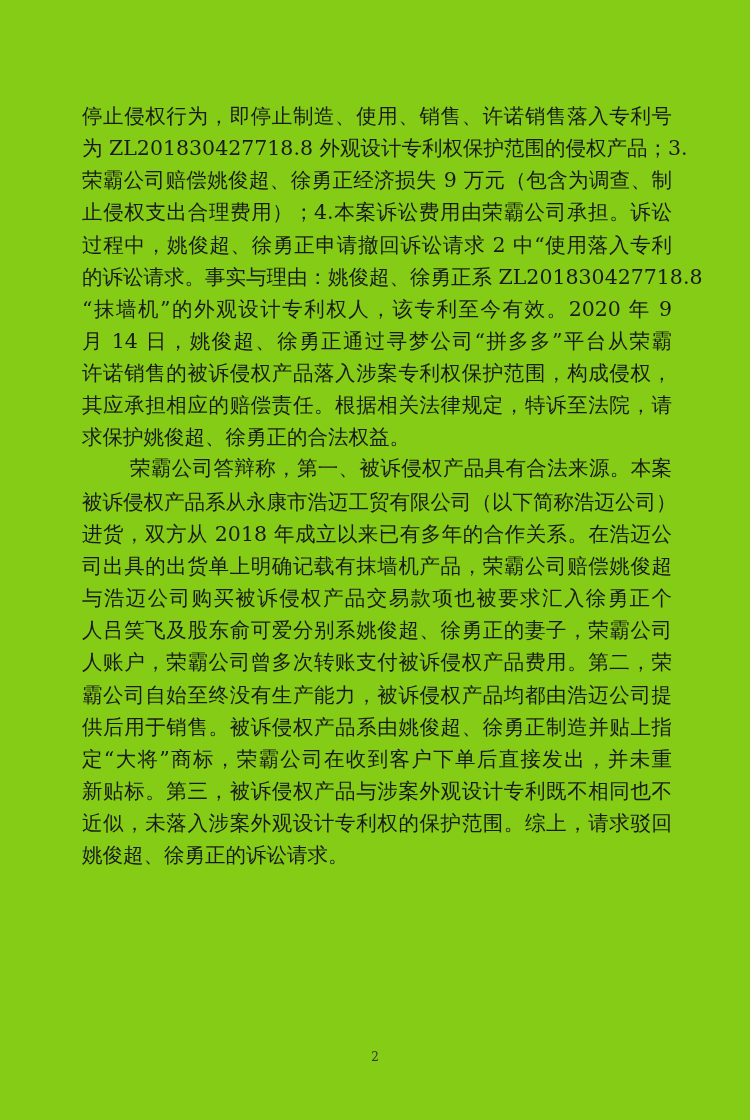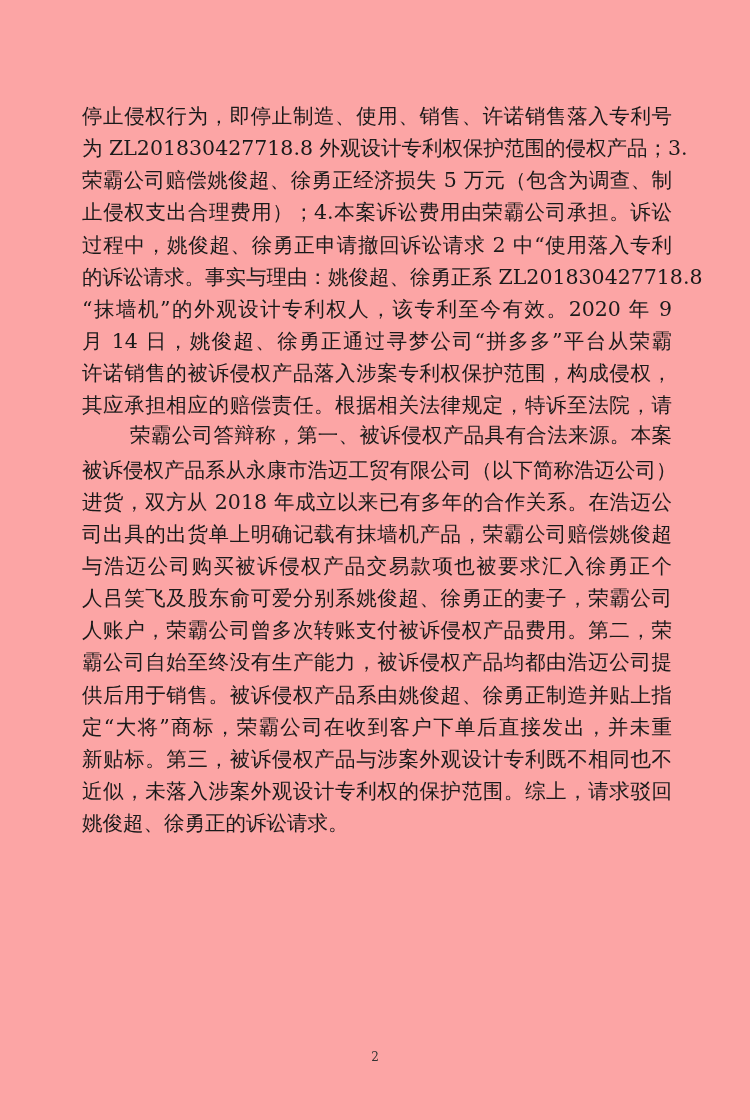--- a/index.html
+++ b/index.html
@@ -14,21 +14,21 @@
       overflow: hidden;
       font-family: "DejaVu Serif", "Liberation Serif", serif;
       color: #1a1a1a;
     }
     .page {
       position: absolute;
       left: 0;
       top: 0;
       width: 750px;
       height: 1120px;
-      background: #fca5a5;
+      background: #84cc16;
     }
     .body-text {
       position: absolute;
       left: 82px;
       top: 100px;
       width: 590px;
     }
     .line {
       height: 32.15px;
       line-height: 32.15px;
@@ -57,28 +57,29 @@
   </style>
 </head>
 <body>
 
 <div class="page">
   <div class="body-text">
 
     <div class="paragraph">
       <div class="line">停止侵权行为，即停止制造、使用、销售、许诺销售落入专利号</div>
       <div class="line">为 ZL201830427718.8 外观设计专利权保护范围的侵权产品；3.</div>
-      <div class="line">荣霸公司赔偿姚俊超、徐勇正经济损失 5 万元（包含为调查、制</div>
+      <div class="line">荣霸公司赔偿姚俊超、徐勇正经济损失 9 万元（包含为调查、制</div>
       <div class="line">止侵权支出合理费用）；4.本案诉讼费用由荣霸公司承担。诉讼</div>
       <div class="line">过程中，姚俊超、徐勇正申请撤回诉讼请求 2 中“使用落入专利</div>
       <div class="line">的诉讼请求。事实与理由：姚俊超、徐勇正系 ZL201830427718.8</div>
       <div class="line">“抹墙机”的外观设计专利权人，该专利至今有效。2020 年 9</div>
       <div class="line">月 14 日，姚俊超、徐勇正通过寻梦公司“拼多多”平台从荣霸</div>
       <div class="line">许诺销售的被诉侵权产品落入涉案专利权保护范围，构成侵权，</div>
       <div class="line">其应承担相应的赔偿责任。根据相关法律规定，特诉至法院，请</div>
+      <div class="line last">求保护姚俊超、徐勇正的合法权益。</div>
     </div>
 
     <div class="paragraph">
       <div class="line indent">荣霸公司答辩称，第一、被诉侵权产品具有合法来源。本案</div>
       <div class="line">被诉侵权产品系从永康市浩迈工贸有限公司（以下简称浩迈公司）</div>
       <div class="line">进货，双方从 2018 年成立以来已有多年的合作关系。在浩迈公</div>
       <div class="line">司出具的出货单上明确记载有抹墙机产品，荣霸公司赔偿姚俊超</div>
       <div class="line">与浩迈公司购买被诉侵权产品交易款项也被要求汇入徐勇正个</div>
       <div class="line">人吕笑飞及股东俞可爱分别系姚俊超、徐勇正的妻子，荣霸公司</div>
       <div class="line">人账户，荣霸公司曾多次转账支付被诉侵权产品费用。第二，荣</div>

